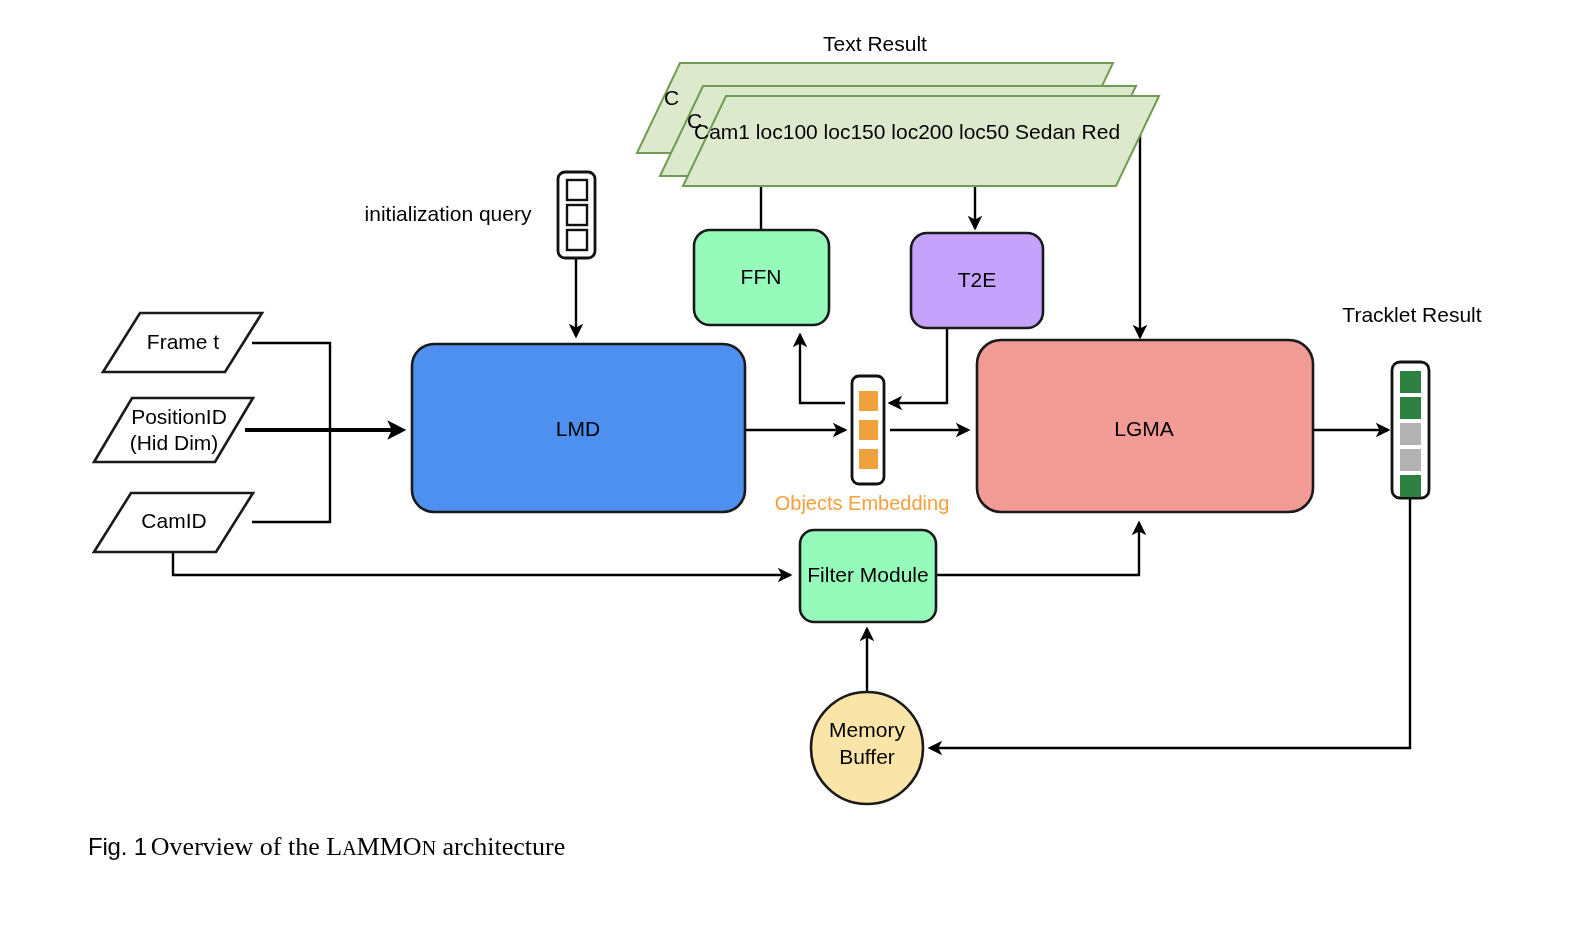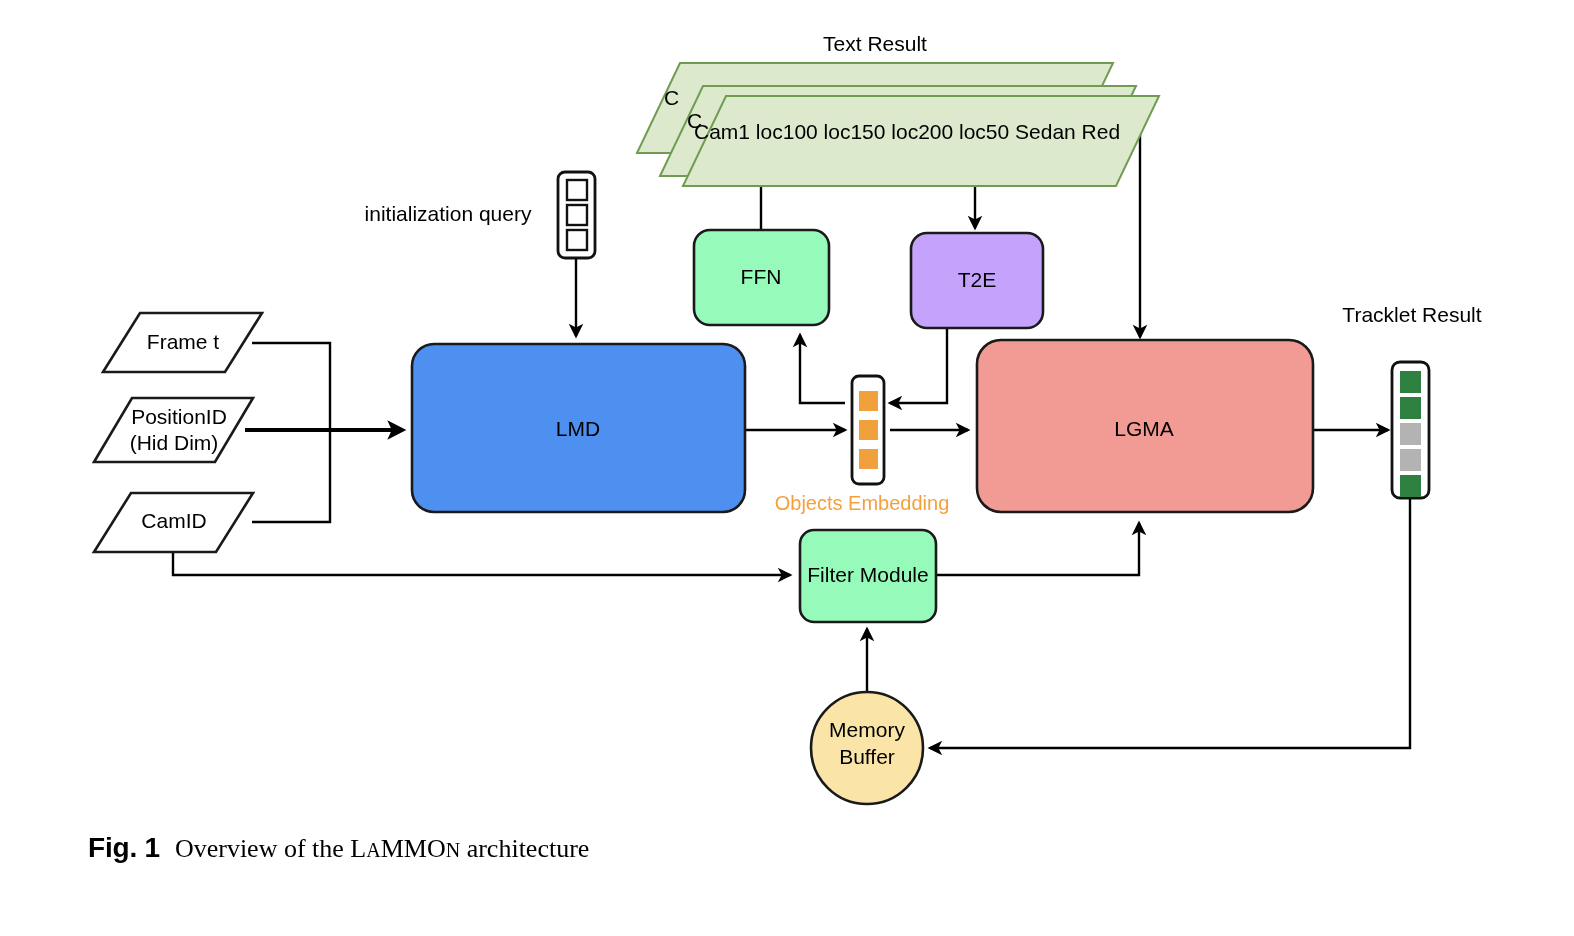--- a/index.html
+++ b/index.html
@@ -87,26 +87,26 @@
     position: absolute;
     left: 88px;
     top: 832px;
     font-family: "Liberation Serif", serif;
     font-size: 26px;
     color: #000000;
     white-space: nowrap;
   }
   .fig-caption .fig-num {
     font-family: "Liberation Sans", sans-serif;
-    font-weight: bold;
-    font-size: 28px;
+    font-weight: normal;
+    font-size: 24px;
     letter-spacing: -0.2px;
   }
   .fig-caption .fig-text {
-    margin-left: 15px;
+    margin-left: 4px;
     text-align: center;
   }
   .smallcap-word .sc-big { font-size: 26px; }
   .smallcap-word .sc-small { font-size: 20px; }
 </style>
 </head>
 <body>
 
 <div id="figure-root">
 

